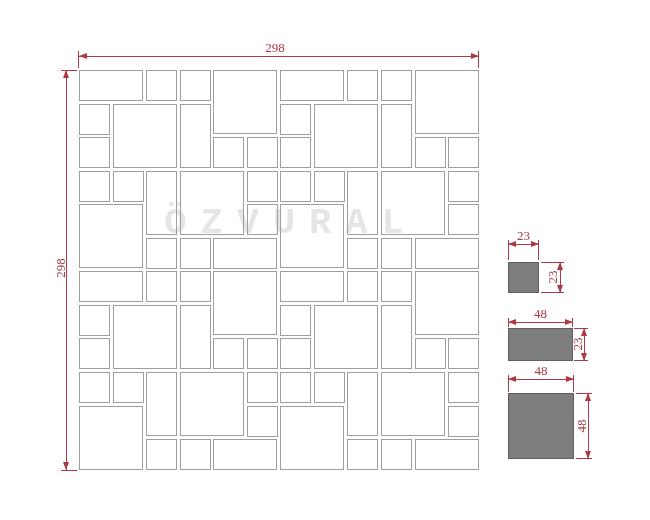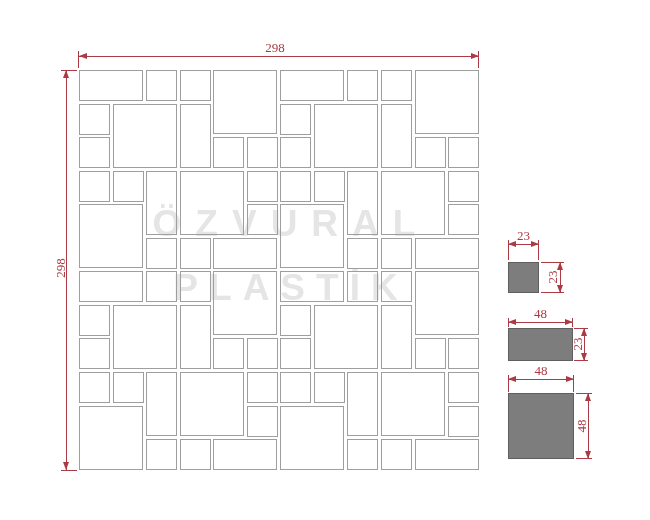--- a/index.html
+++ b/index.html
@@ -9,21 +9,21 @@
     --fillborder:#5f5f5f;
     --wm:#e5e5e5;
     --bg:#ffffff;
   }
   html,body{margin:0;padding:0;background:var(--bg);}
   .canvas{position:relative;width:650px;height:520px;background:var(--bg);overflow:hidden;
           font-family:"Liberation Sans",sans-serif;}
   
   .wm{position:absolute;left:141px;width:300px;text-align:center;z-index:0;
       font-family:"Liberation Sans",sans-serif;font-weight:bold;color:var(--wm);white-space:nowrap;}
-  #wm1{top:205px;font-size:37px;line-height:37px;letter-spacing:14px;}
+  #wm1{top:205px;font-size:37px;line-height:37px;letter-spacing:14px;font-family:Liberation Mono, monospace;}
   #wm2{top:269px;font-size:37px;line-height:37px;letter-spacing:11px;}
   
   .pattern{position:absolute;left:79px;top:70px;width:400px;height:400px;z-index:1;}
   .tile{position:absolute;box-sizing:border-box;border:1px solid var(--tileline);background:transparent;}
   
   .hline{position:absolute;height:1px;background:var(--dim);z-index:2;}
   .vline{position:absolute;width:1px;background:var(--dim);z-index:2;}
   .arr{position:absolute;width:0;height:0;z-index:2;}
   .arr.l{border-top:3px solid transparent;border-bottom:3px solid transparent;border-right:8px solid var(--dim);}
   .arr.r{border-top:3px solid transparent;border-bottom:3px solid transparent;border-left:8px solid var(--dim);}
@@ -35,21 +35,20 @@
   .dlabel.v{transform:translate(-50%,-50%) rotate(-90deg);transform-origin:center;}
   
   .srect{position:absolute;box-sizing:border-box;background:var(--fill);border:1px solid var(--fillborder);z-index:2;}
 </style>
 </head>
 <body>
 
 <div class="canvas">
 
   <div class="wm" id="wm1">ÖZVURAL</div>
-  <div class="wm" id="wm2">PLASTİK</div>
 
   <div class="pattern" id="pattern">
       <div class="tile" style="left: 0px; top: 0px; width: 64px; height: 31px;"></div>
       <div class="tile" style="left: 67px; top: 0px; width: 31px; height: 31px;"></div>
       <div class="tile" style="left: 101px; top: 0px; width: 31px; height: 31px;"></div>
       <div class="tile" style="left: 134px; top: 0px; width: 64px; height: 64px;"></div>
       <div class="tile" style="left: 0px; top: 34px; width: 31px; height: 31px;"></div>
       <div class="tile" style="left: 34px; top: 34px; width: 64px; height: 64px;"></div>
       <div class="tile" style="left: 101px; top: 34px; width: 31px; height: 64px;"></div>
       <div class="tile" style="left: 0px; top: 67px; width: 31px; height: 31px;"></div>

